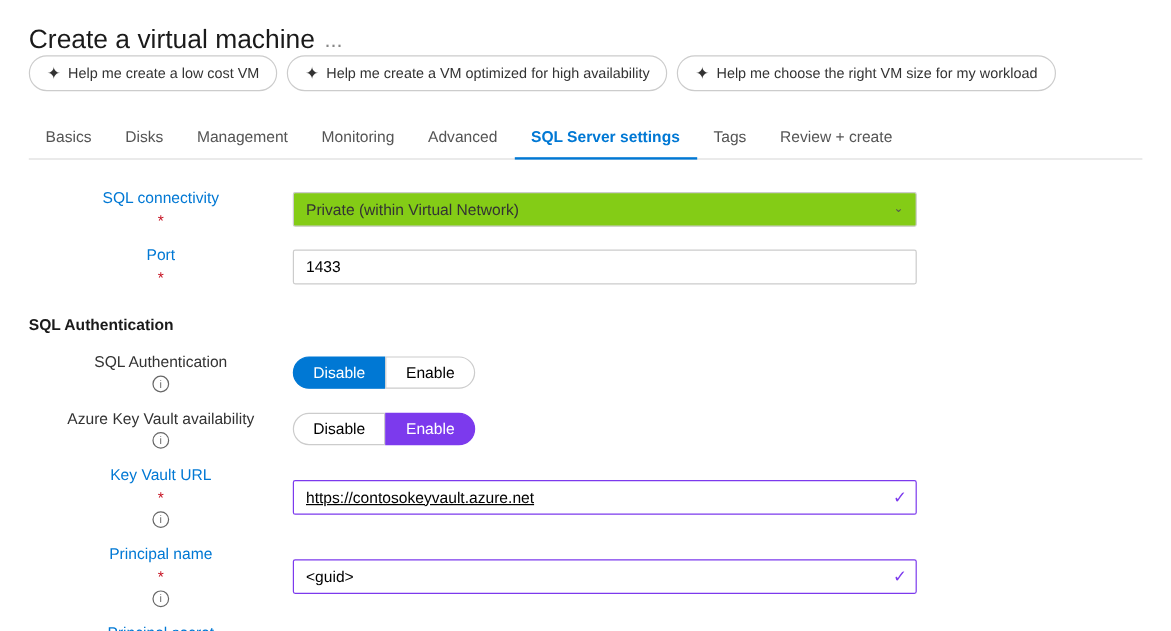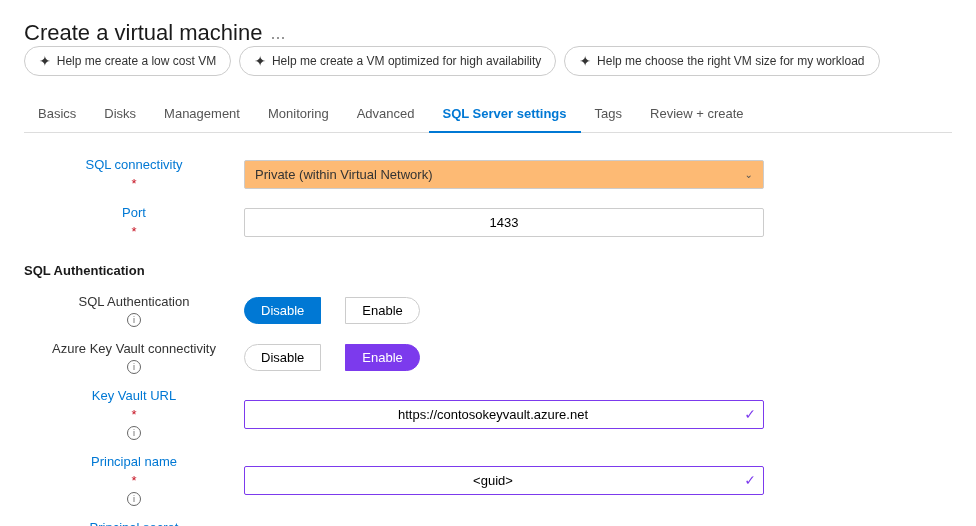--- a/index.html
+++ b/index.html
@@ -20,29 +20,29 @@
     .form-section { margin-bottom: 24px; }
 
     .form-row { display: flex; align-items: center; margin-bottom: 14px; }
     .form-label { width: 220px; font-size: 13px; color: #333; display: flex; align-items: center; gap: 4px; flex-shrink: 0; flex-direction: column; }
     .form-label .required { color: #c50f1f; }
     .form-label .link-label { color: #0078d4; }
     .info-icon { display: inline-flex; align-items: center; justify-content: center; width: 14px; height: 14px; border-radius: 50%; border: 1px solid #666; font-size: 9px; color: #666; cursor: pointer; flex-shrink: 0; }
 
     .form-control-wrap { flex: 1; max-width: 520px; }
 
-    .dropdown { display: flex; align-items: center; justify-content: space-between; padding: 6px 10px; border: 1px solid #ccc; border-radius: 2px; background: #fdba74; cursor: pointer; font-size: 13px; }
+    .dropdown { display: flex; align-items: center; justify-content: space-between; padding: 6px 10px; border: 1px solid #ccc; border-radius: 2px; background: #84cc16; cursor: pointer; font-size: 13px; }
     .dropdown-arrow { font-size: 10px; color: #555; }
 
-    .text-input { width: 100%; padding: 6px 10px; border: 1px solid #ccc; border-radius: 2px; font-size: 13px; outline: none; text-align: center; }
+    .text-input { width: 100%; padding: 6px 10px; border: 1px solid #ccc; border-radius: 2px; font-size: 13px; outline: none; }
 
     .toggle-group { display: flex; align-items: center; gap: 0; }
     .toggle-btn { padding: 5px 16px; font-size: 13px; cursor: pointer; border: 1px solid #ccc; background: #fff; }
     .toggle-btn:first-child { border-radius: 20px 0 0 20px; }
-    .toggle-btn:last-child { border-radius: 0 20px 20px 0; margin-left: 24px; }
+    .toggle-btn:last-child { border-radius: 0 20px 20px 0; }
     .toggle-btn.active-disable { background: #0078d4; color: #fff; border-color: #0078d4; border-radius: 20px 0 0 20px; }
     .toggle-btn.active-enable { background: #7c3aed; color: #fff; border-color: #7c3aed; border-radius: 0 20px 20px 0; }
 
     .input-with-check { position: relative; display: flex; align-items: center; }
     .input-with-check .text-input { padding-right: 32px; border-color: #7c3aed; }
     .input-with-check .check-icon { position: absolute; right: 8px; color: #7c3aed; font-size: 14px; }
   </style>
 </head>
 <body>
 
@@ -114,40 +114,40 @@
     <div class="form-control-wrap">
       <div class="toggle-group">
         <button class="toggle-btn active-disable">Disable</button>
         <button class="toggle-btn">Enable</button>
       </div>
     </div>
   </div>
 
   <div class="form-row">
     <div class="form-label">
-      <span>Azure Key Vault connectivity</span>
+      <span>Azure Key Vault availability</span>
       <span class="info-icon">i</span>
     </div>
     <div class="form-control-wrap">
       <div class="toggle-group">
         <button class="toggle-btn">Disable</button>
         <button class="toggle-btn active-enable">Enable</button>
       </div>
     </div>
   </div>
 
   <div class="form-row">
     <div class="form-label">
       <span class="link-label" style="color:#0078d4;">Key Vault URL</span>
       <span class="required">*</span>
       <span class="info-icon">i</span>
     </div>
     <div class="form-control-wrap">
       <div class="input-with-check">
-        <input type="text" class="text-input" style="border-color: rgb(124, 58, 237);" value="https://contosokeyvault.azure.net">
+        <input type="text" class="text-input" style="border-color: rgb(124, 58, 237); text-decoration: underline;" value="https://contosokeyvault.azure.net">
         <span class="check-icon">✓</span>
       </div>
     </div>
   </div>
 
   <div class="form-row">
     <div class="form-label">
       <span class="link-label" style="color:#0078d4;">Principal name</span>
       <span class="required">*</span>
       <span class="info-icon">i</span>

